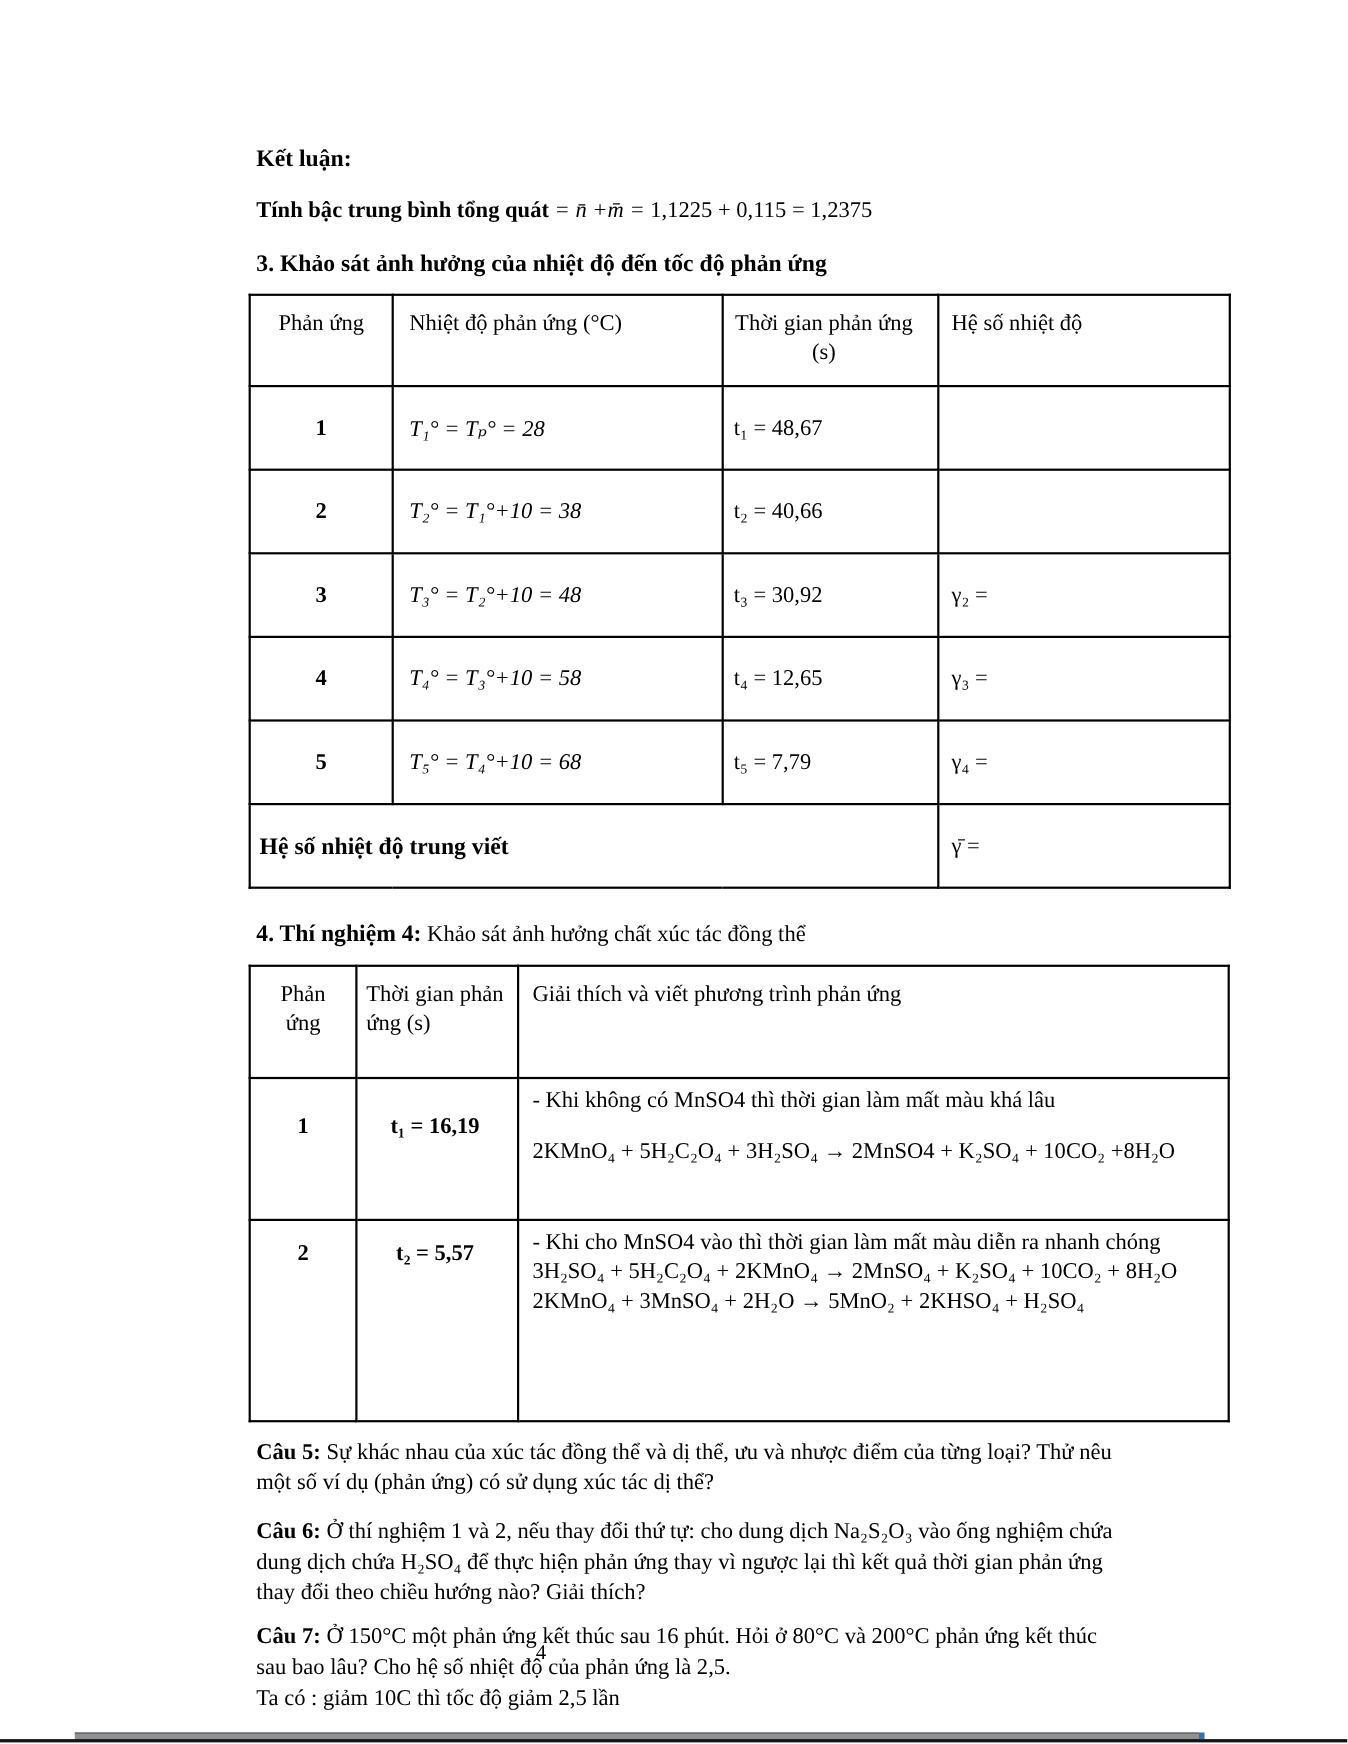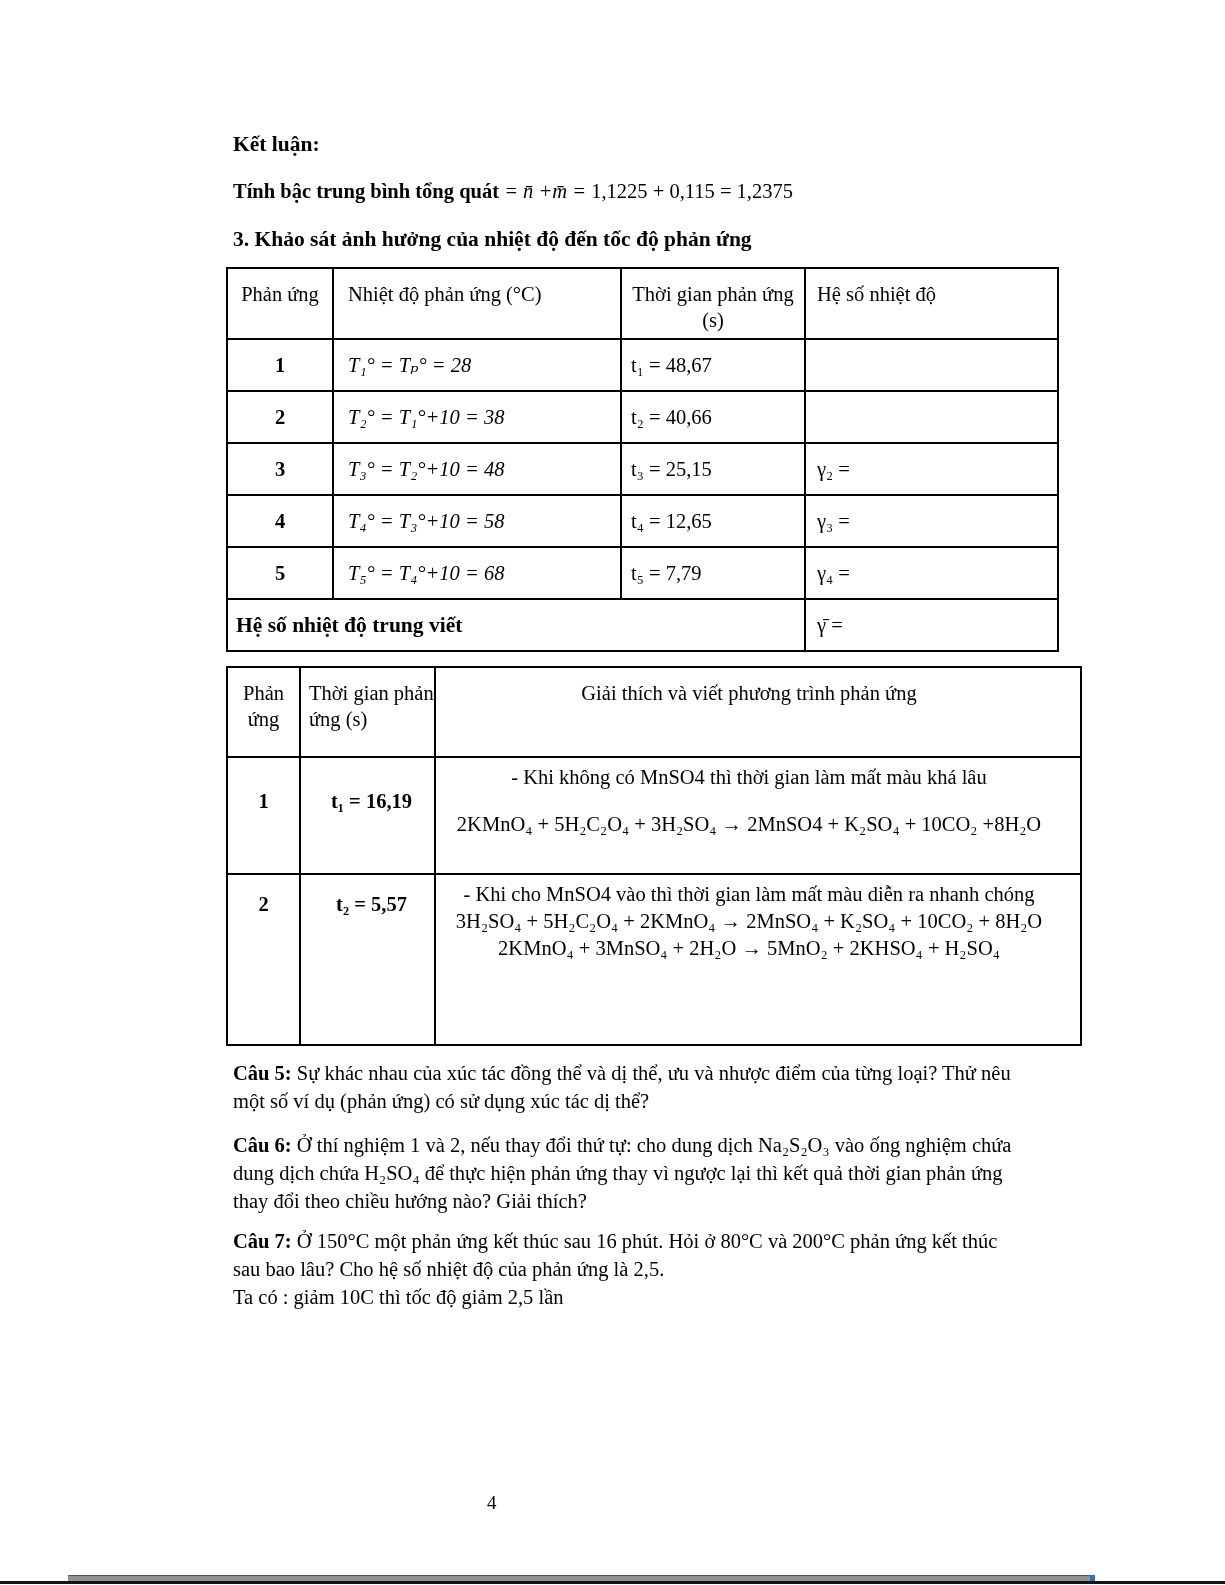--- a/index.html
+++ b/index.html
@@ -9,39 +9,39 @@
     font-family:"Liberation Serif","DejaVu Serif",serif;
   }
   #doc { position:absolute; left:226px; top:130px; width:798px; }
   .txt { margin-left:7px; font-size:20.5px; line-height:28px; }
   .b { font-weight:bold; }
   .ul { text-decoration:underline; }
   .math { font-style:italic; }
   .heading { font-size:21.5px; font-weight:bold; line-height:28px; margin-left:7px; }
 
   table { border-collapse:collapse; width:798px; table-layout:fixed; }
-  th, td { border:2px solid #000; font-size:20.5px; font-weight:normal; padding:0; }
+  th, td { border:2px solid #000; font-size:20.5px; font-weight:normal; padding:12px; }
   th { vertical-align:top; padding-top:12px; line-height:26px; }
 
   
   .t1-c1 { width:104px; text-align:center; }
   .t1-c2 { width:272px; text-align:left; padding-left:14px; }
   .t1-c3 { width:182px; text-align:left; padding-left:9px; }
   .t1-c4 { width:240px; text-align:left; padding-left:11px; }
   #table1 th { height:57px; }
   #table1 td { height:50px; vertical-align:middle; }
   #table1 td.t1-c1 { font-weight:bold; }
   #table1 td.t1-c2 { font-style:italic; }
   .t1-footer td { height:69px; }
   .t1-footer .lbl { font-weight:bold; font-size:21.5px; padding-left:8px; }
 
   
   .t2-c1 { width:71px; text-align:center; }
   .t2-c2 { width:125px; text-align:left; padding-left:8px; }
-  .t2-c3 { width:602px; text-align:center; padding-left:12px; padding-right:30px; }
+  .t2-c3 { width:602px; text-align:left; padding-left:12px; padding-right:30px; }
   #table2 th { height:76px; }
   #table2 th.t2-c1 { text-align:center; }
   #table2 td { vertical-align:top; line-height:27px;border-radius:23px; }
   #table2 .r1 td { height:85px; }
   #table2 .r2 td { height:153px; }
   #table2 td.t2-c1, #table2 td.t2-c2 { font-weight:bold; text-align:center; }
   #table2 .r1 td.t2-c1, #table2 .r1 td.t2-c2 { padding-top:30px; }
   #table2 .r2 td.t2-c1, #table2 .r2 td.t2-c2 { padding-top:16px; }
   #table2 td.t2-c3 { padding-top:6px; }
   .eq-gap { margin-top:20px; }
@@ -105,21 +105,21 @@
     </tr>
     <tr>
       <td class="t1-c1">2</td>
       <td class="t1-c2">T₂° = T₁°+10 = 38</td>
       <td class="t1-c3">t₂ = 40,66</td>
       <td class="t1-c4"></td>
     </tr>
     <tr>
       <td class="t1-c1">3</td>
       <td class="t1-c2">T₃° = T₂°+10 = 48</td>
-      <td class="t1-c3">t₃ = 25,15</td>
+      <td class="t1-c3">t₃ = 30,92</td>
       <td class="t1-c4">γ₂ =</td>
     </tr>
     <tr>
       <td class="t1-c1">4</td>
       <td class="t1-c2">T₄° = T₃°+10 = 58</td>
       <td class="t1-c3">t₄ = 12,65</td>
       <td class="t1-c4">γ₃ =</td>
     </tr>
     <tr>
       <td class="t1-c1">5</td>
@@ -127,20 +127,23 @@
       <td class="t1-c3">t₅ = 7,79</td>
       <td class="t1-c4">γ₄ =</td>
     </tr>
     <tr class="t1-footer">
       <td class="lbl" colspan="3">Hệ số nhiệt độ trung viết</td>
       <td class="t1-c4">γ̄ =</td>
     </tr>
   </tbody>
     </table>
 
+  <div id="sec4-heading" class="txt">
+    <span class="b" style="font-size:21.5px;">4. Thí nghiệm 4:</span><span> Khảo sát ảnh hưởng chất xúc tác đồng thể</span>
+  </div>
 
   <table id="table2">
     <tbody>
         <tr>
       <th class="t2-c1">Phản ứng</th>
       <th class="t2-c2">Thời gian phản ứng (s)</th>
       <th class="t2-c3">Giải thích và viết phương trình phản ứng</th>
     </tr>
     <tr class="r1">
       <td class="t2-c1">1</td>

